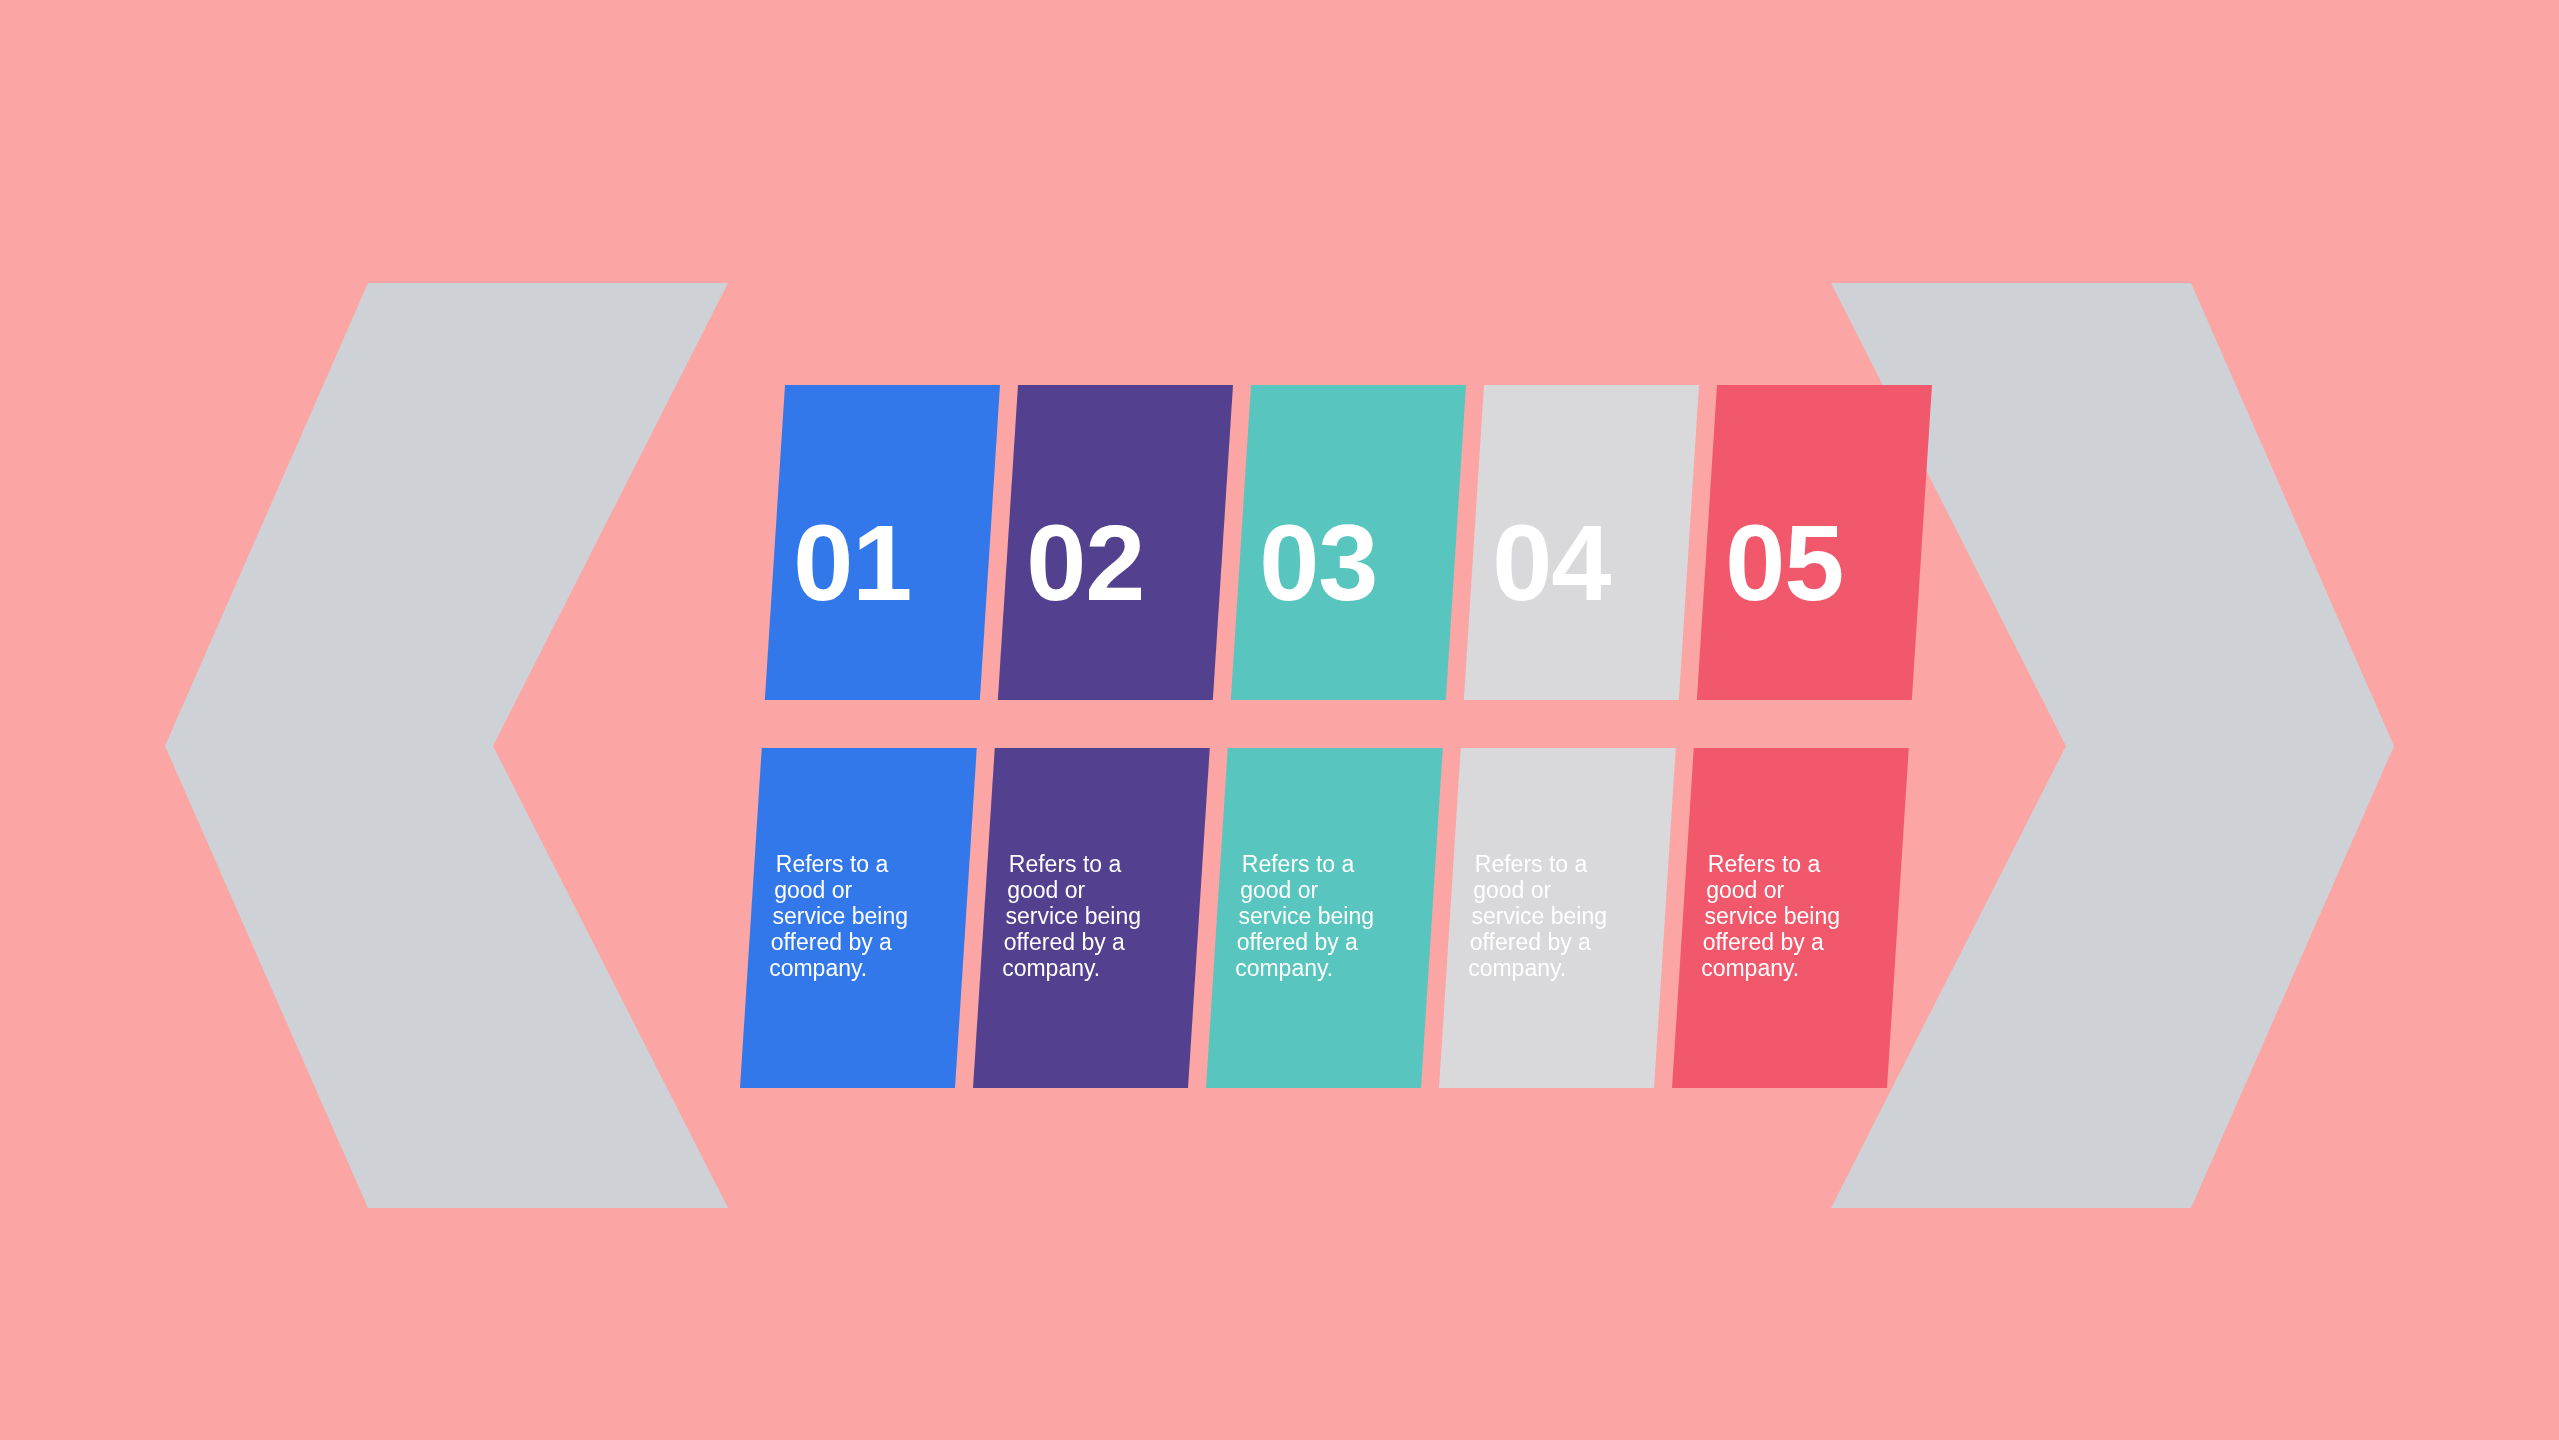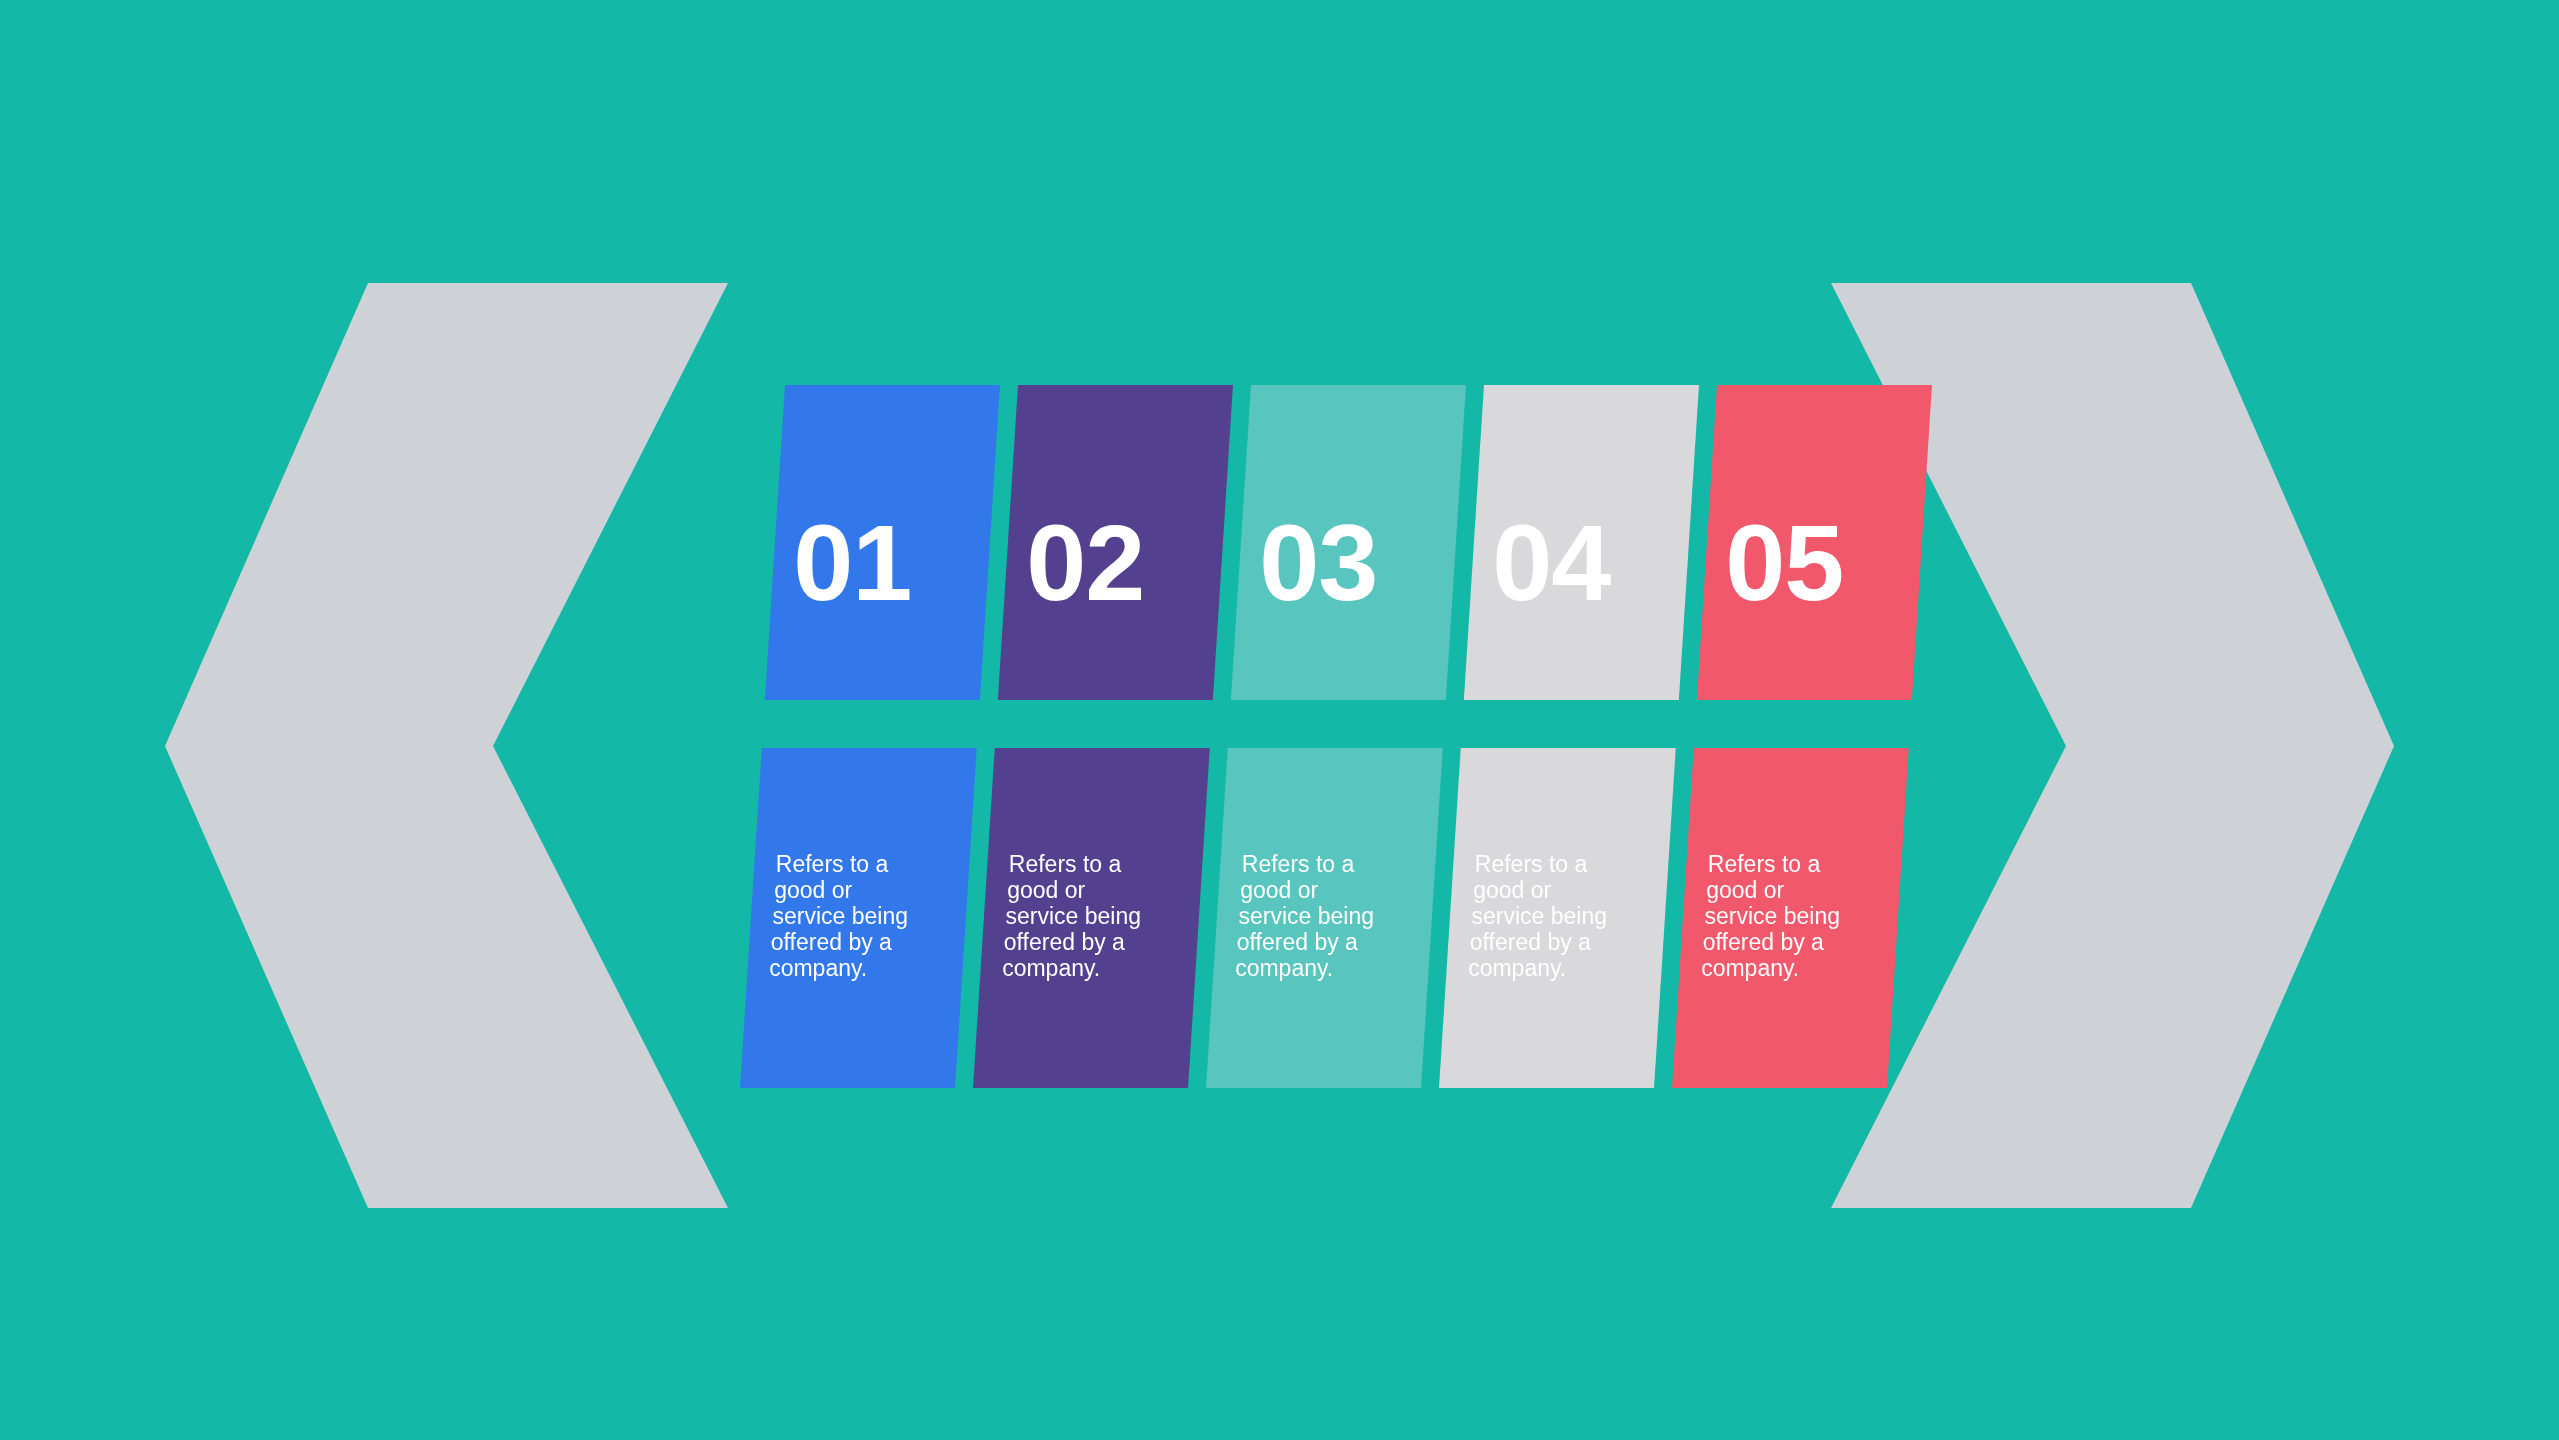--- a/index.html
+++ b/index.html
@@ -10,21 +10,21 @@
   body {
     width: 2559px;
     height: 1440px;
     overflow: hidden;
     font-family: "Liberation Sans", sans-serif;
   }
   #stage {
     position: relative;
     width: 2559px;
     height: 1440px;
-    background: #14b8a6;
+    background: #fca5a5;
     text-decoration: underline;
   }
   #art {
     position: absolute;
     inset: 0;
     width: 2559px;
     height: 1440px;
     display: block;
   }
   .num-text {

